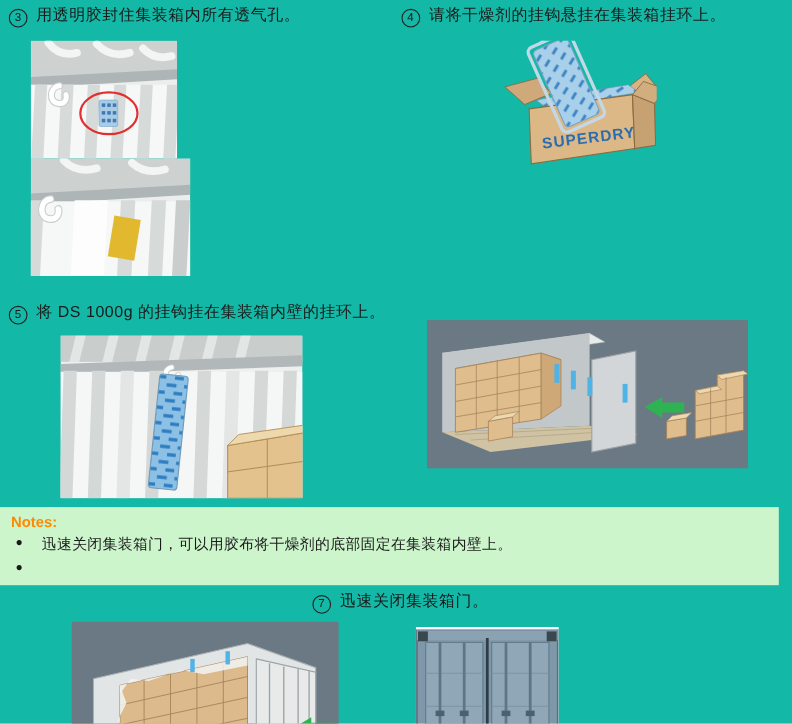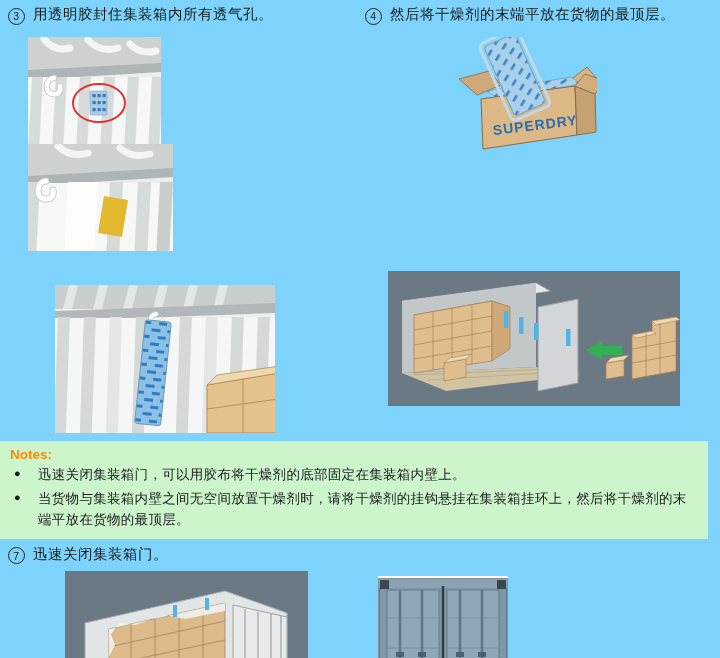--- a/index.html
+++ b/index.html
@@ -2,21 +2,21 @@
 <html><head>
 <meta charset="utf-8">
 <style>
   html,body{margin:0;padding:0;background:#ffffff;}
   .page{
     position:relative;
     width:720px;height:658px;
     font-family:"Liberation Sans",sans-serif;
     color:#1a1a1a;
     overflow:hidden;
-    background:#7dd3fc;
+    background:#14b8a6;
   }
   .cols{display:grid;grid-template-columns:360px 360px;}
   .step{
     font-size:14.5px;line-height:1.32;
     letter-spacing:0.5px;
   }
   .circ{
     display:inline-flex;align-items:center;justify-content:center;
     width:15px;height:15px;border:1.3px solid #222;border-radius:50%;
     font-size:10.5px;line-height:1;margin-right:8px;vertical-align:-1px;
@@ -31,55 +31,55 @@
   .img-row1 .c2{padding-left:87px;}
   .t-row2{margin-top:24px;}
   .t-row2 .c1{padding-left:8px;padding-right:6px;}
   .t-row2 .c2{padding-left:5px;}
   .img-row2{margin-top:6px;}
   .img-row2 .c1{padding-left:55px;padding-top:4px;}
   .img-row2 .c2{padding-left:28px;margin-top:-10px;}
   .notes{
     margin:8px 12px 0 0;
     background:#ccf5cc;
-    padding:6px 10px 8px 10px;
+    padding:6px 10px 24px 10px;
   }
   .notes-heading{
     color:#ff8a00;font-weight:bold;font-size:13.5px;
   }
   .notes-item{
     position:relative;
     font-size:13.5px;line-height:1.55;
     padding-left:28px;margin-top:3px;
     letter-spacing:0.3px;
   }
   .notes-item .bullet{
     position:absolute;left:4px;top:0;font-size:11px;
   }
-  .t-row3{margin-top:6px;padding-left:8px;}
+  .t-row3{margin-top:6px;padding-left:8px;text-align:center;}
   .img-row3{margin-top:7px;display:flex;align-items:flex-start;}
   .img-row3 .left{margin-left:65px;}
   .img-row3 .right{margin-left:70px;margin-top:5px;}
   svg{display:block;}
   .superdry-text{
     font-family:"Liberation Sans",sans-serif;
     font-weight:bold;font-size:14px;fill:#2c6cb0;letter-spacing:1px;
   }
 </style>
 </head>
 <body>
 
 <div class="page">
 
   <div class="cols t-row1">
     <div class="step c1">
       <span class="circ">3</span><span>用透明胶封住集装箱内所有透气孔。</span>
     </div>
     <div class="step c2">
-      <span class="circ">4</span><span>然后将干燥剂的末端平放在货物的最顶层。</span>
+      <span class="circ">4</span><span>请将干燥剂的挂钩悬挂在集装箱挂环上。</span>
     </div>
   </div>
 
   <div class="cols img-row1">
     <div class="c1">
       
       <svg viewBox="0 0 133 107" width="133" height="107">
         <rect width="133" height="107" fill="#eceeed"></rect>
         <path d="M0,0 H133 V29 L0,35 Z" fill="#cdd2d1"></path>
         <path d="M16,2 q10,13 26,9" stroke="#f3f5f4" stroke-width="7" fill="none" stroke-linecap="round"></path>
@@ -157,20 +157,23 @@
           <rect x="52" y="-4" width="42" height="84" rx="5" fill="none" stroke="#c3d8e6" stroke-width="3"></rect>
           <rect x="56" y="0" width="34" height="76" rx="4" fill="url(#pd-bag)" stroke="#7ba3c0" stroke-width="1"></rect>
           <line x1="66" y1="-4" x2="80" y2="-12" stroke="#c3d8e6" stroke-width="2.5"></line>
         </g>
         <text class="superdry-text" transform="rotate(-7 80 92)" x="46" y="94">SUPERDRY</text>
       </svg>
     </div>
   </div>
 
   <div class="cols t-row2">
+    <div class="step c1">
+      <span class="circ">5</span><span>将 DS 1000g 的挂钩挂在集装箱内壁的挂环上。</span>
+    </div>
   </div>
 
   <div class="cols img-row2">
     <div class="c1">
 
       <svg viewBox="0 0 220 148" width="220" height="148">
         <defs>
           <pattern id="pd-strip" width="16" height="14" patternUnits="userSpaceOnUse">
             <rect width="16" height="14" fill="#8cc0e4"></rect>
             <rect x="1" y="2" width="9" height="3" fill="#2d7dc1"></rect>
@@ -268,21 +271,21 @@
       </svg>
     </div>
   </div>
 
   <div class="notes">
     <div class="notes-heading">Notes:</div>
     <div class="notes-item">
       <span class="bullet">●</span><span>迅速关闭集装箱门，可以用胶布将干燥剂的底部固定在集装箱内壁上。</span>
     </div>
     <div class="notes-item">
-      <span class="bullet">●</span><span>当货物与集装箱内壁之间无空间放置干燥剂时，请将干燥剂的挂钩悬挂在集装箱挂环上，然后将干燥剂的末端平放在货物的最顶层。</span>
+      <span class="bullet">●</span>
     </div>
   </div>
 
   <div class="step t-row3">
     <span class="circ">7</span><span>迅速关闭集装箱门。</span>
   </div>
 
   <div class="img-row3">
     <div class="left">
 

